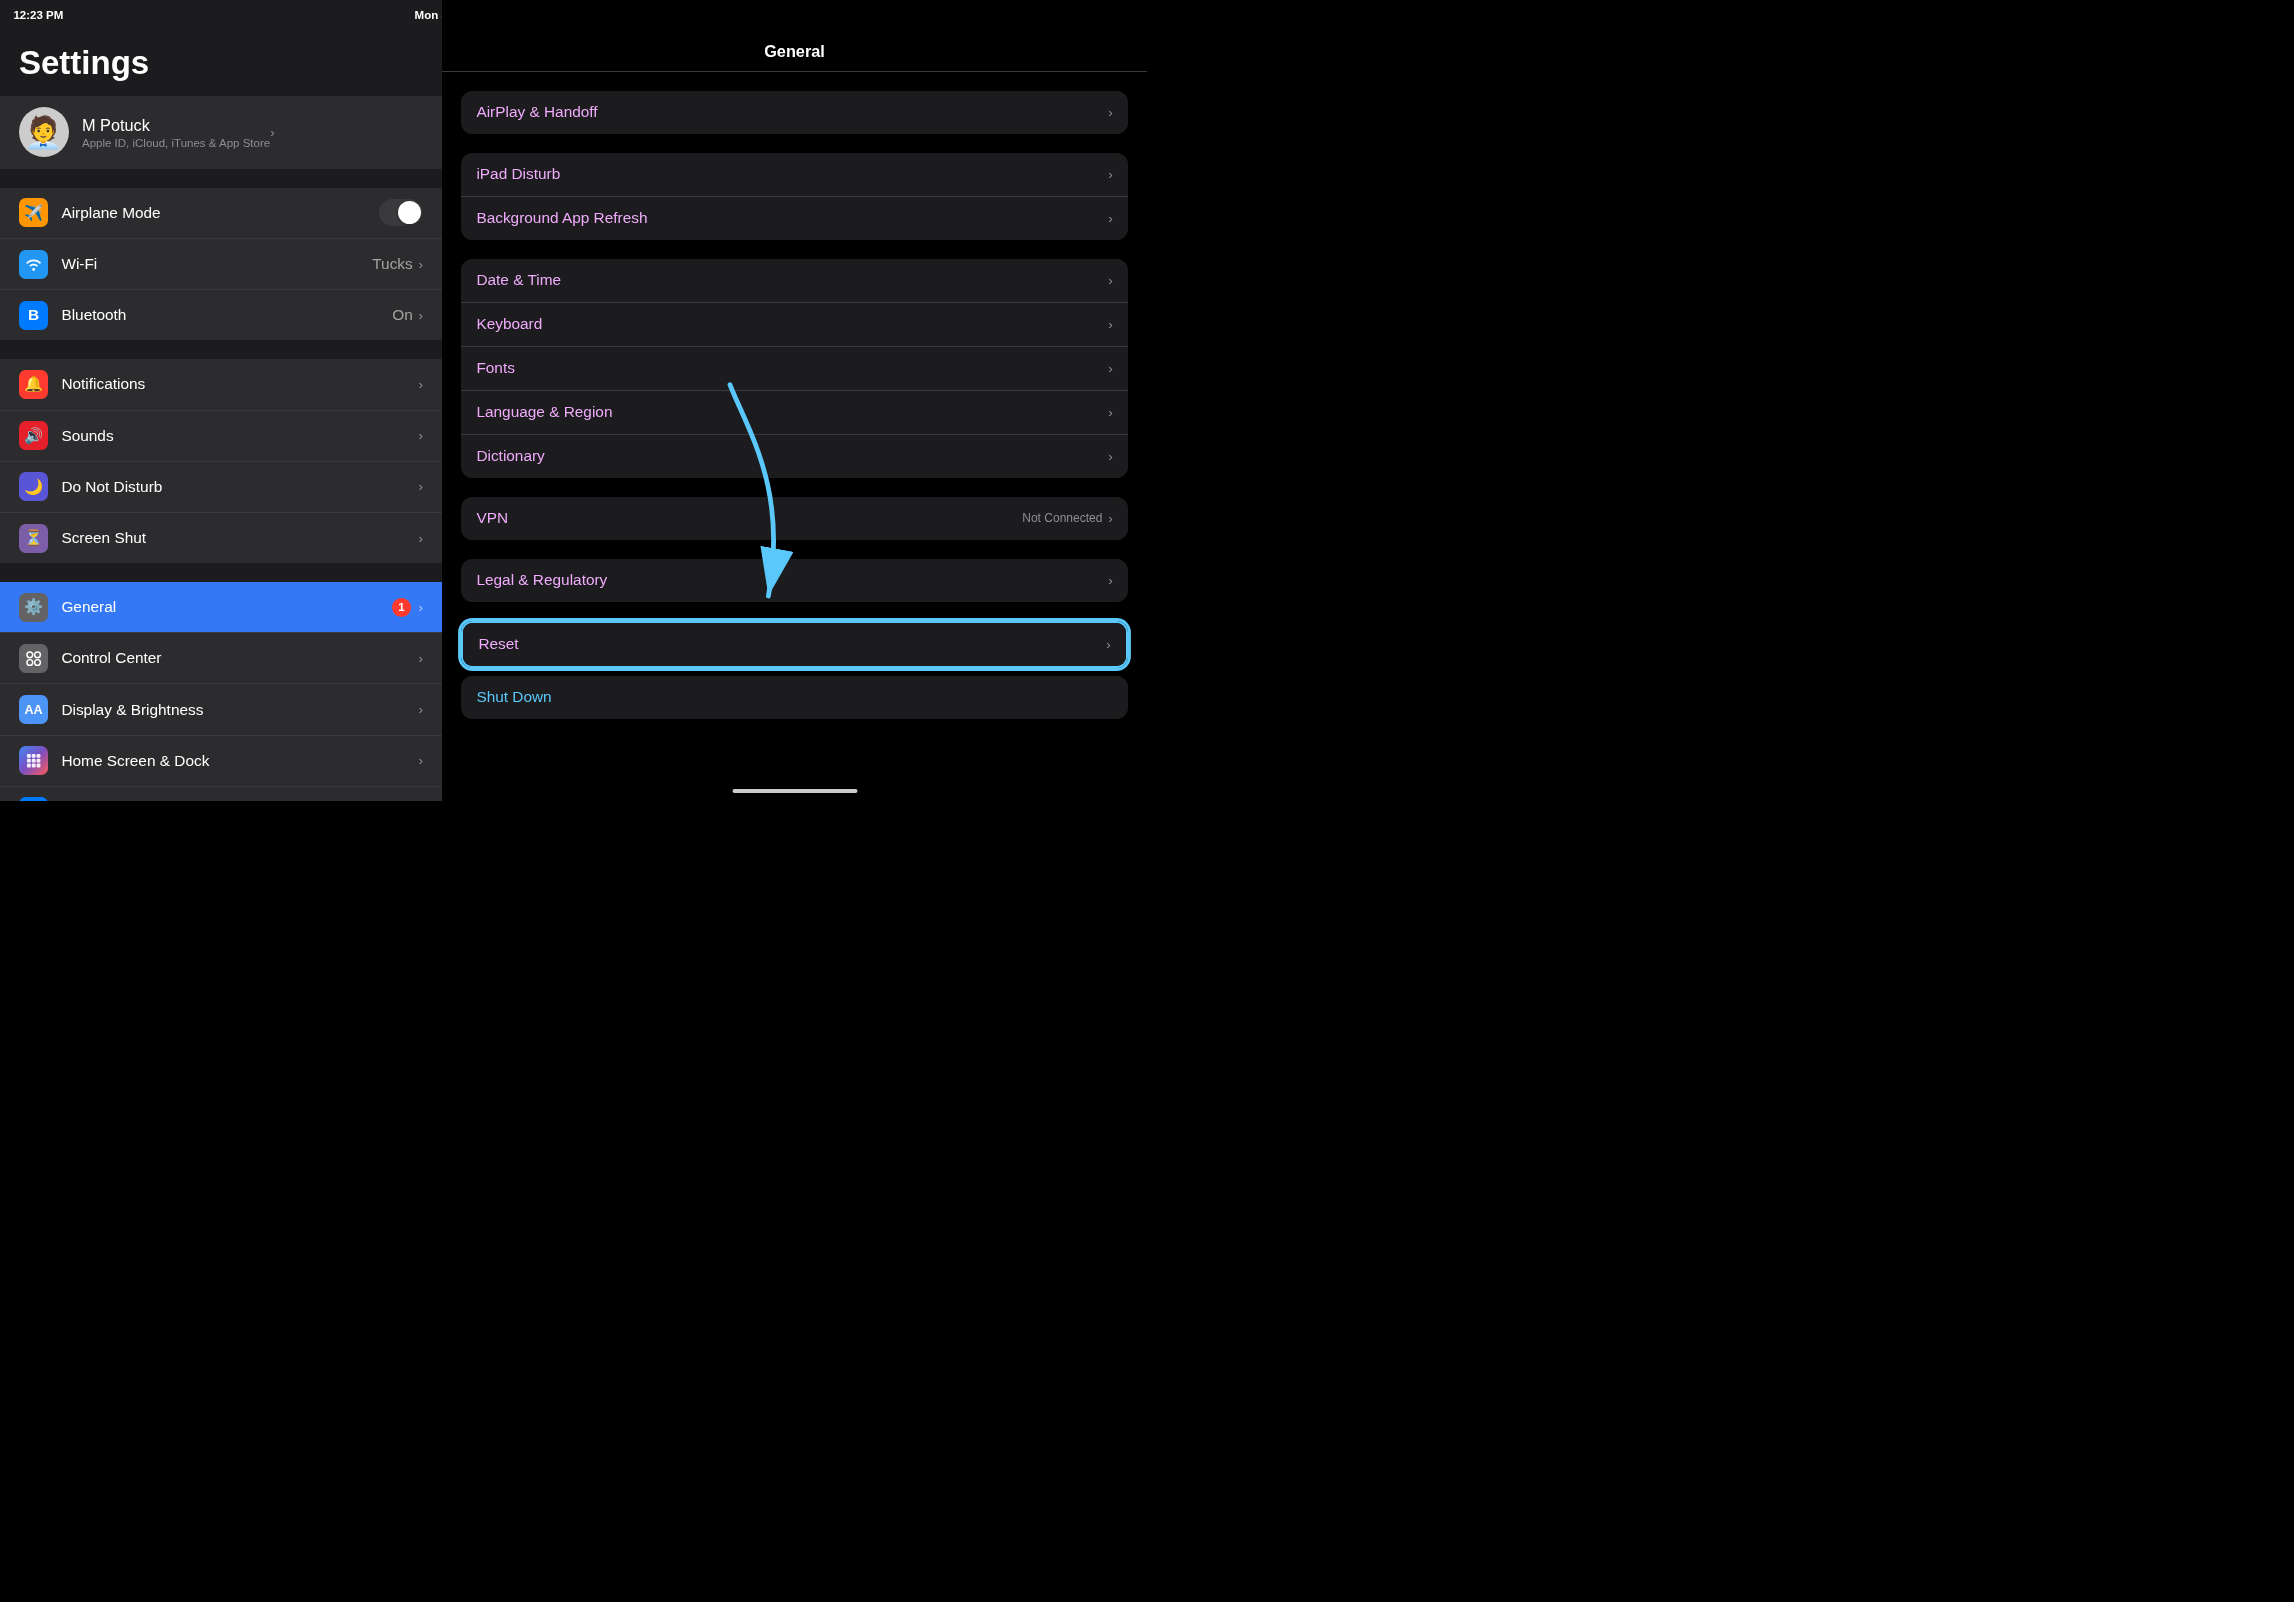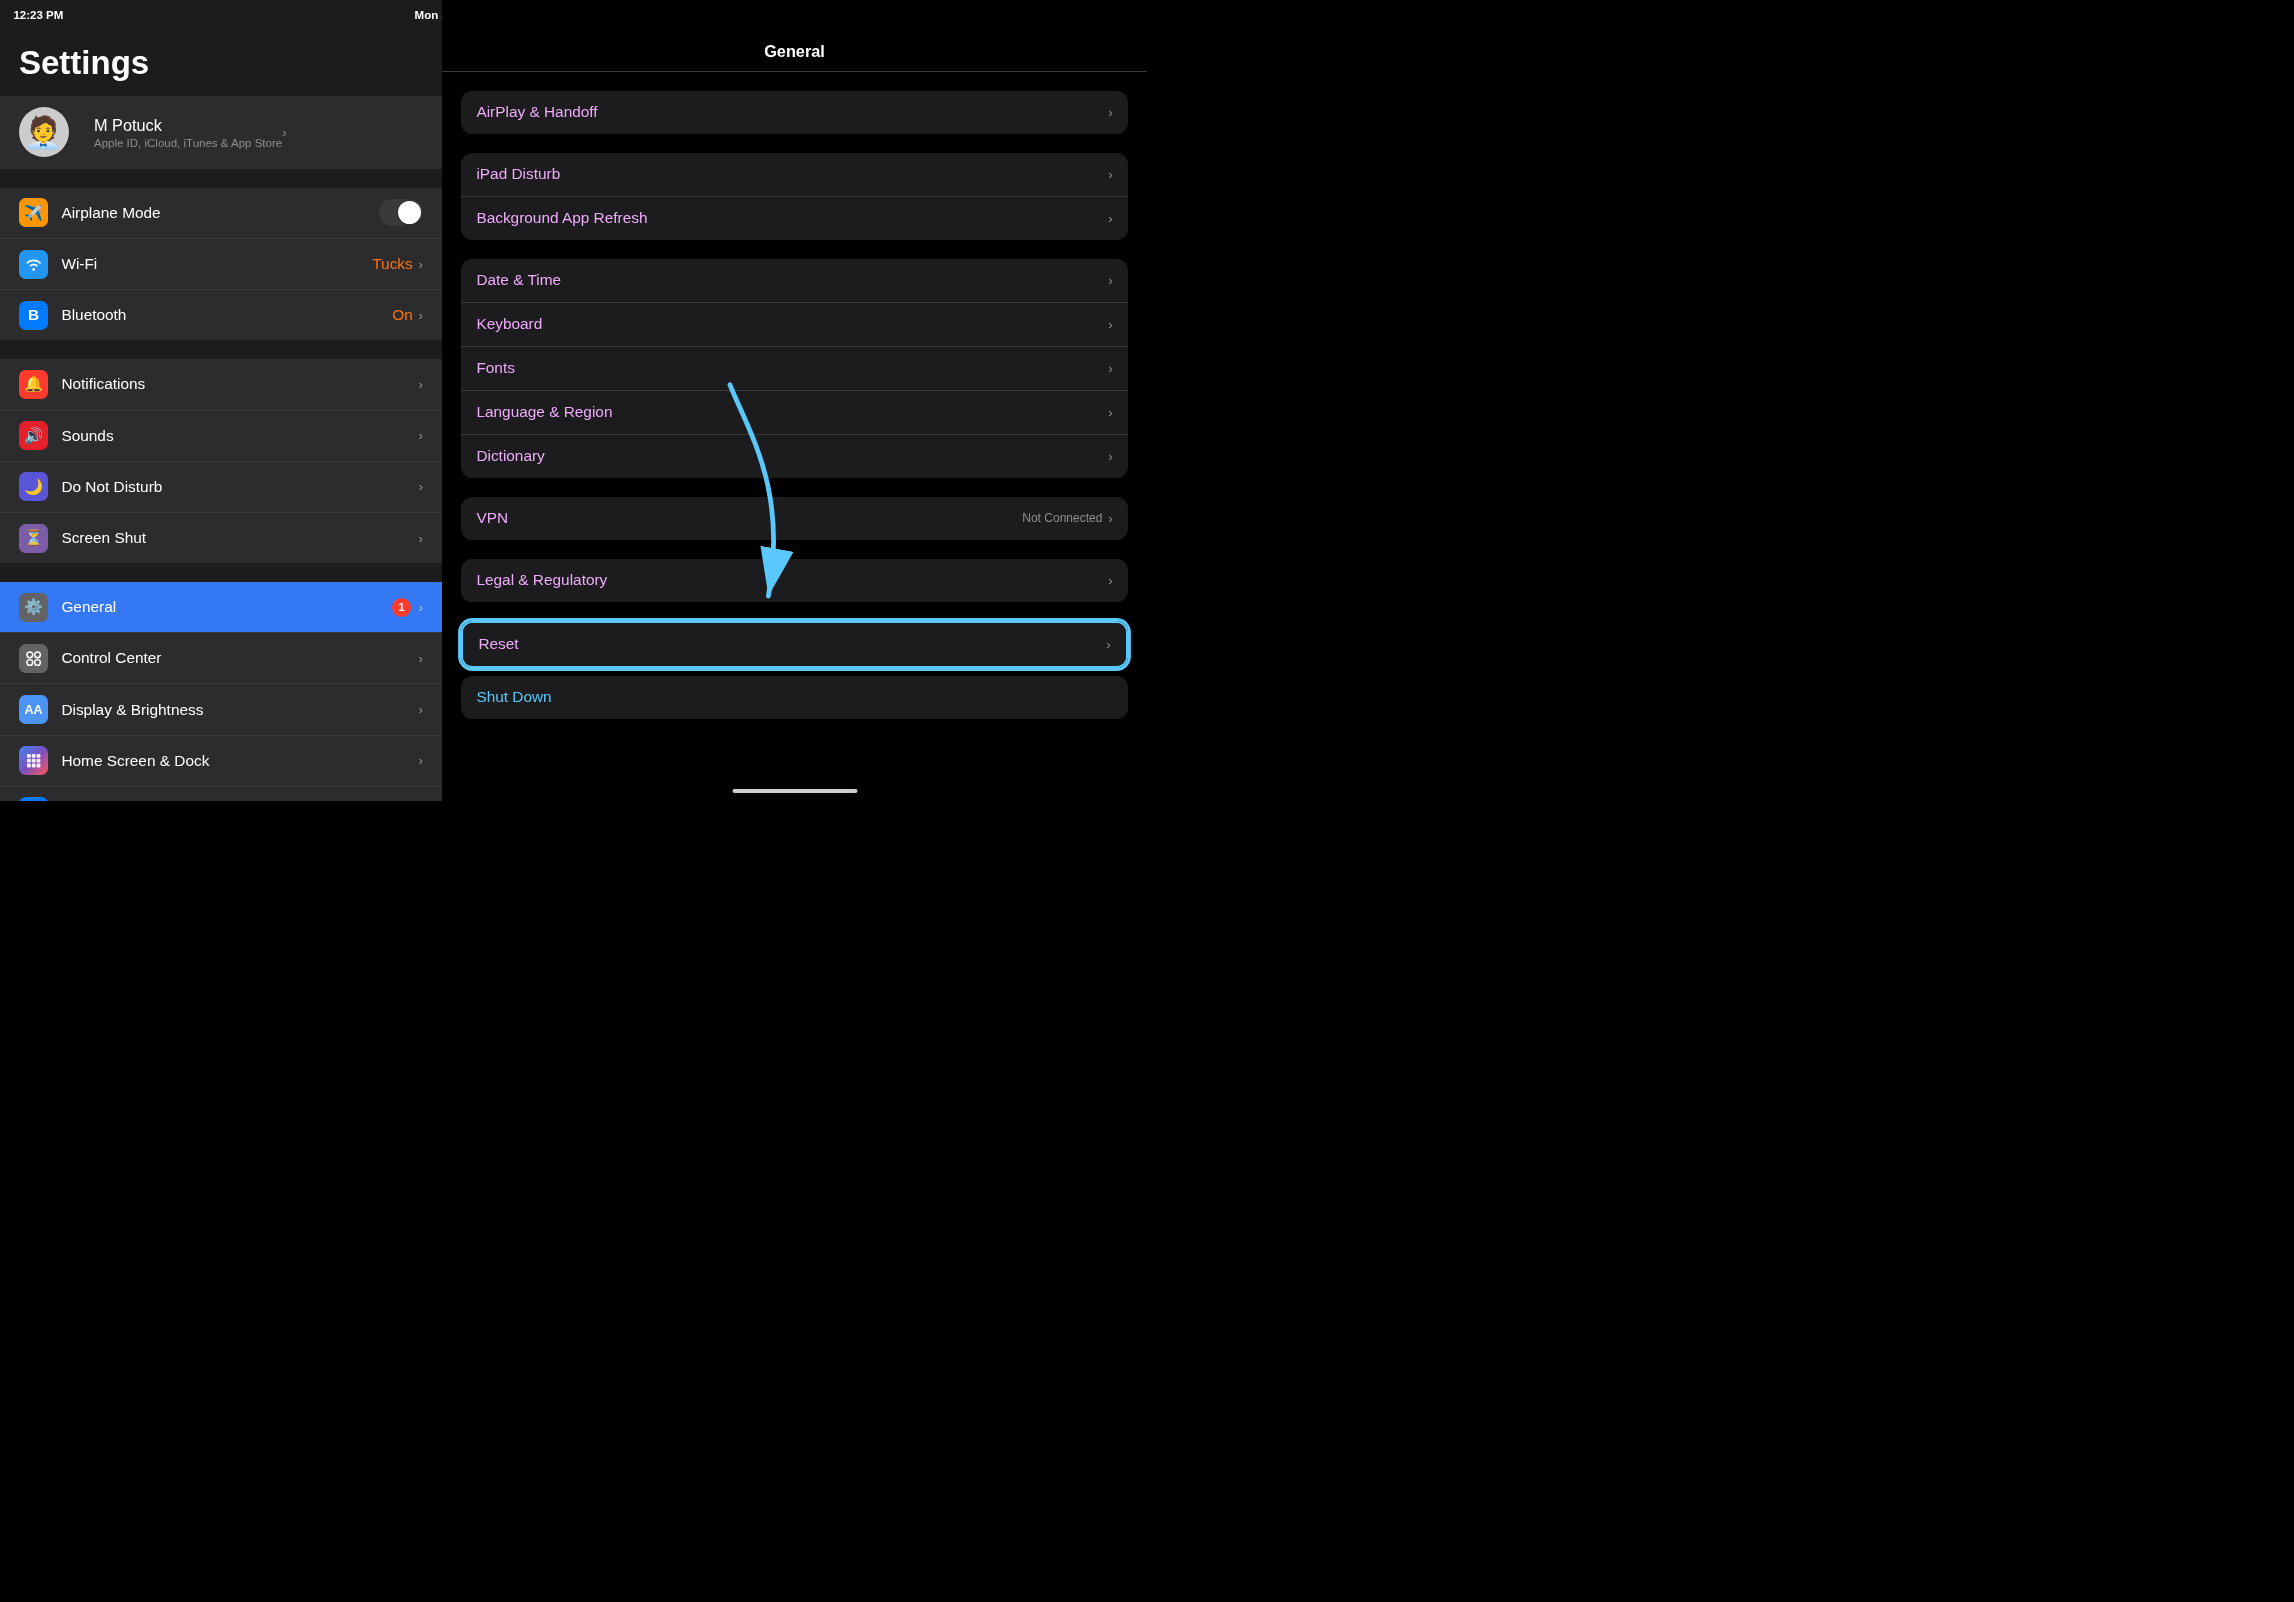--- a/index.html
+++ b/index.html
@@ -61,21 +61,21 @@
       background: #ccc;
       flex-shrink: 0;
       overflow: hidden;
       display: flex;
       align-items: center;
       justify-content: center;
       font-size: 27px;
     }
 
     .user-info {
-      margin-left: 25px;
+      margin-left: 13px;
     }
 
     .user-name {
       color: #fff;
       font-size: 16.3px;
       font-weight: 500;
     }
 
     .user-subtitle {
       color: #8e8e93;
@@ -117,21 +117,21 @@
       font-size: 15.4px;
     }
 
     .item-label {
       color: #fff;
       font-size: 15.4px;
       flex: 1;
     }
 
     .item-value {
-      color: #f97316;
+      color: #a3a3a3;
       font-size: 15.4px;
       margin-right: 5.8px;
     }
 
     .chevron {
       color: #8e8e93;
       font-size: 13.4px;
     }
 
     .toggle {

